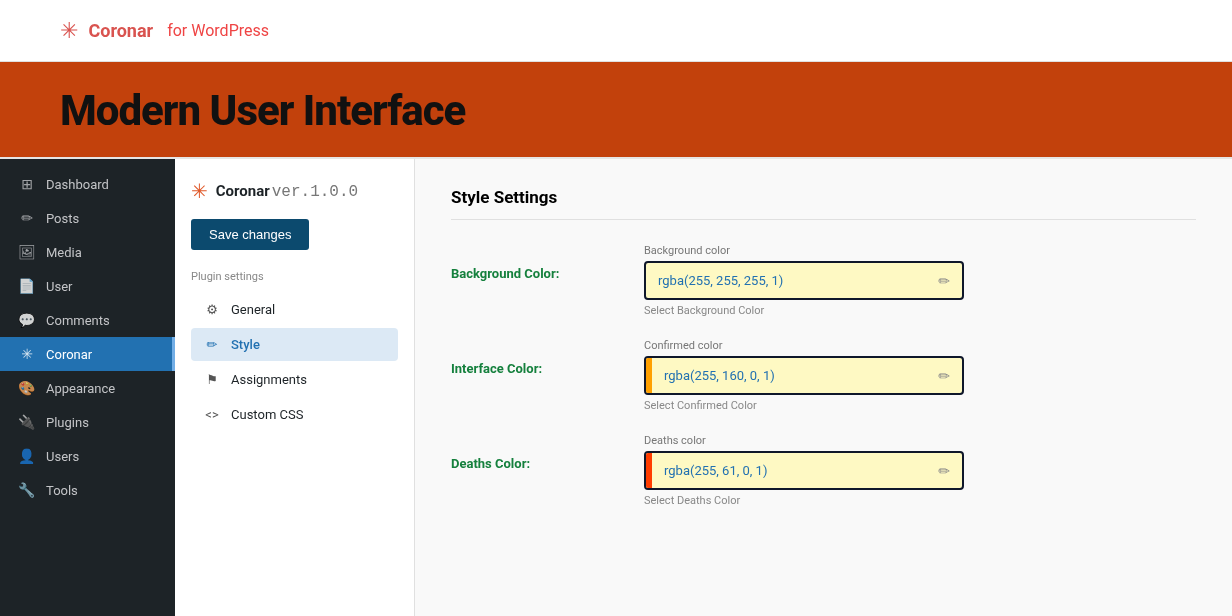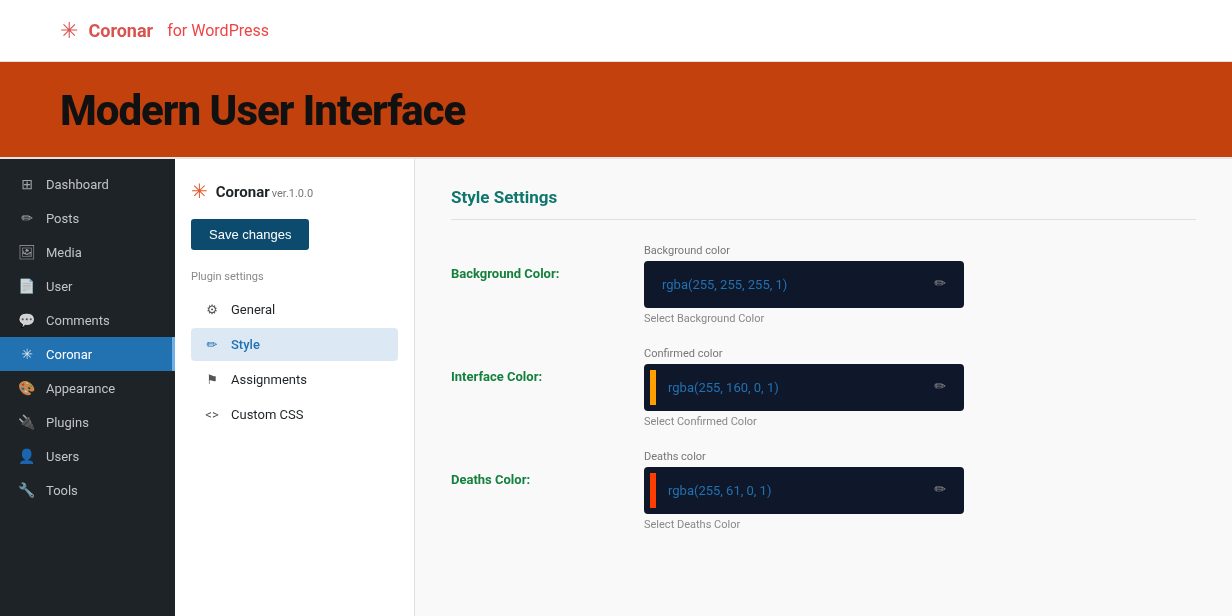--- a/index.html
+++ b/index.html
@@ -106,24 +106,25 @@
     .plugin-logo {
       color: #e05a2b;
       font-size: 20px;
     }
     .plugin-title {
       font-weight: 700;
       font-size: 15px;
       color: #1d2327;
     }
     .plugin-version {
-      font-size: 11px;
+      font-size: 16px;
       color: #777;
       margin-left: 2px;
       font-weight: 400;
+      font-family: Liberation Mono, monospace;
     }
     .save-btn {
       background: #0c4a6e;
       color: #fff;
       border: none;
       padding: 8px 18px;
       border-radius: 3px;
       font-size: 13px;
       font-weight: 500;
       cursor: pointer;
@@ -164,21 +165,21 @@
     
     .style-panel {
       flex: 1;
       background: #f9f9f9;
       padding: 28px 36px;
       overflow-y: auto;
     }
     .style-panel-title {
       font-size: 17px;
       font-weight: 700;
-      color: #0f766e;
+      color: #000000;
       margin-bottom: 24px;
       padding-bottom: 12px;
       border-bottom: 1px solid #e0e0e0;
     }
 
     .color-row {
       display: flex;
       align-items: flex-start;
       margin-bottom: 22px;
       gap: 24px;
@@ -195,25 +196,25 @@
       flex: 1;
       max-width: 320px;
       margin-left: 19px;
     }
     .color-field-label {
       font-size: 11px;
       color: #777;
       margin-bottom: 4px;
     }
     .color-input-box {
-      border: 6px solid #0f172a;
+      border: 2px solid #0f172a;
       border-radius: 4px;
       display: flex;
-      align-items: flex-start;
-      background: #0f172a;
+      align-items: center;
+      background: #fef9c3;
       overflow: hidden;
       position: relative;
     }
     .color-swatch {
       width: 6px;
       align-self: stretch;
       flex-shrink: 0;
     }
     .color-value {
       flex: 1;

